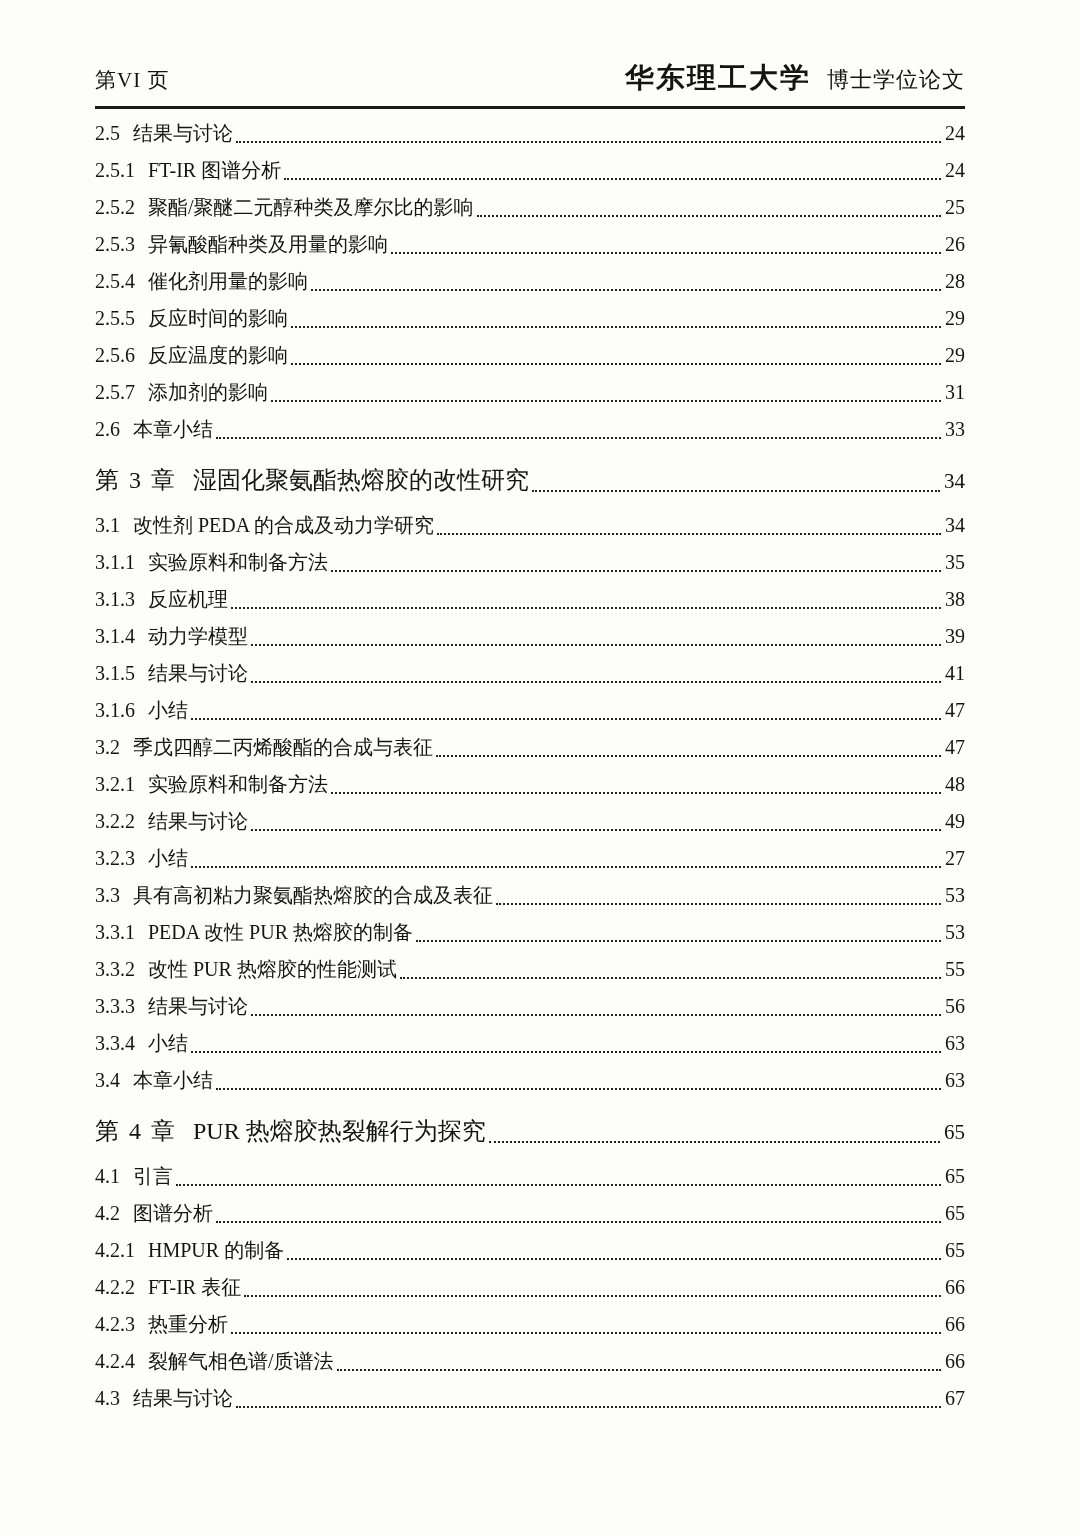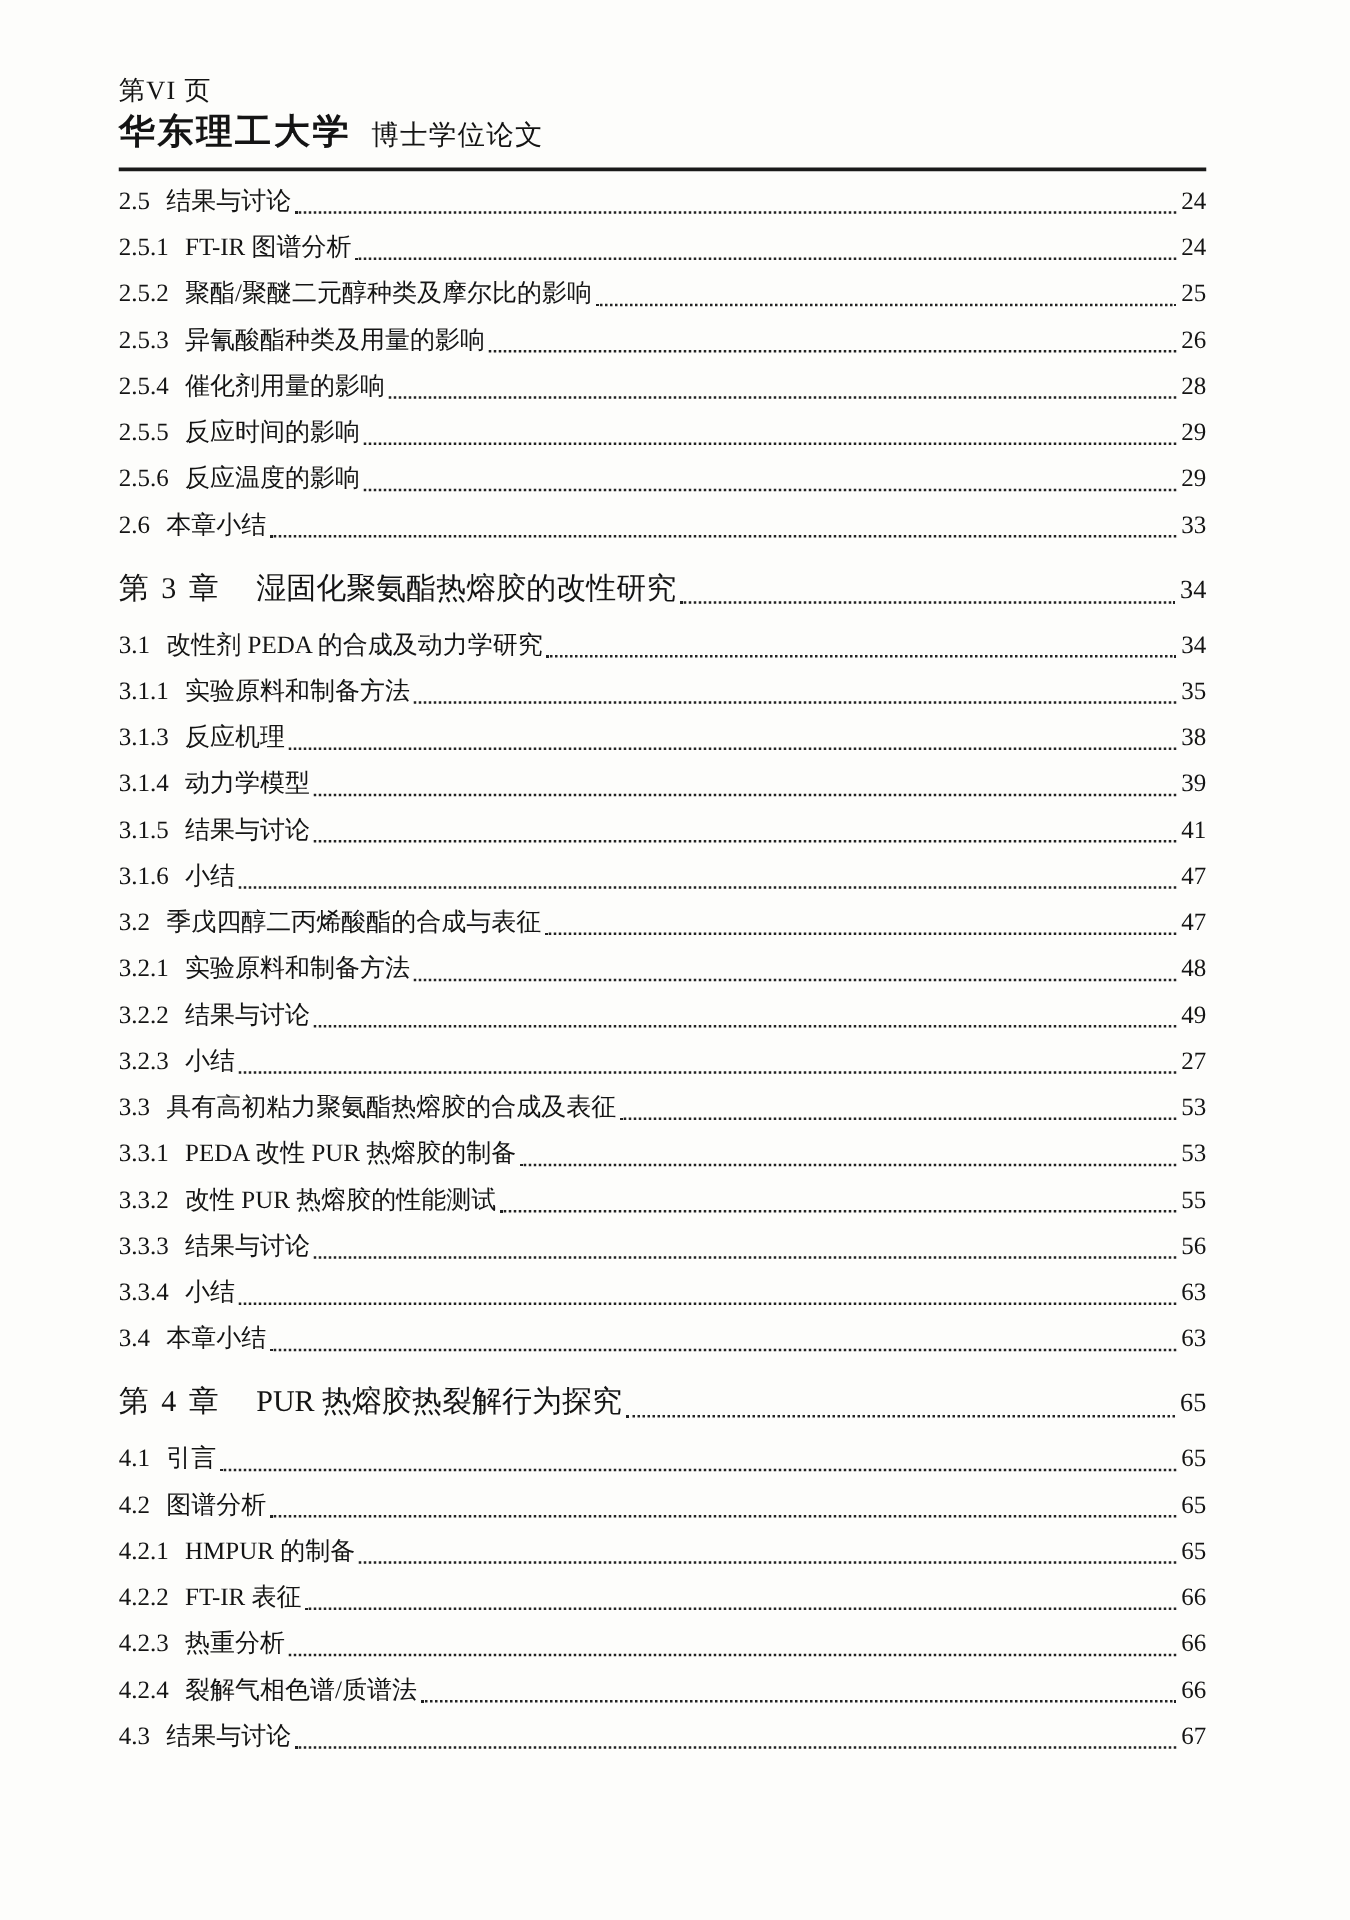--- a/index.html
+++ b/index.html
@@ -16,21 +16,20 @@
     font-family: "Liberation Serif", "DejaVu Serif", serif;
     box-sizing: border-box;
     padding: 58px 115px 0 95px;
     overflow: hidden;
   }
   
   .header {
     display: flex;
     justify-content: space-between;
     align-items: baseline;
-    flex-direction: column;
   }
   .page-label {
     font-size: 21px;
     letter-spacing: 1px;
   }
   .header-right {
     display: flex;
     align-items: baseline;
   }
   .univ {
@@ -81,21 +80,21 @@
     text-align: right;
   }
   .toc-row.chapter {
     height: 46px;
     line-height: 46px;
     font-size: 24px;
     margin-top: 9px;
     margin-bottom: 4px;
   }
   .toc-row.chapter .num {
-    margin-right: 28px;
+    margin-right: 16px;
     letter-spacing: 2px;
   }
   .toc-row.chapter .leader {
     margin-bottom: 11px;
   }
   .toc-row.chapter .pg {
     font-size: 21px;
   }
 </style>
 </head>
@@ -150,20 +149,26 @@
     <span class="leader"></span>
     <span class="pg">29</span>
   </div>
       <div class="toc-row">
     <span class="num">2.5.6</span>
     <span class="title">反应温度的影响</span>
     <span class="leader"></span>
     <span class="pg">29</span>
   </div>
       <div class="toc-row">
+    <span class="num">2.5.7</span>
+    <span class="title">添加剂的影响</span>
+    <span class="leader"></span>
+    <span class="pg">31</span>
+  </div>
+      <div class="toc-row">
     <span class="num">2.6</span>
     <span class="title">本章小结</span>
     <span class="leader"></span>
     <span class="pg">33</span>
   </div>
       <div class="toc-row chapter">
     <span class="num">第 3 章</span>
     <span class="title">湿固化聚氨酯热熔胶的改性研究</span>
     <span class="leader"></span>
     <span class="pg">34</span>

